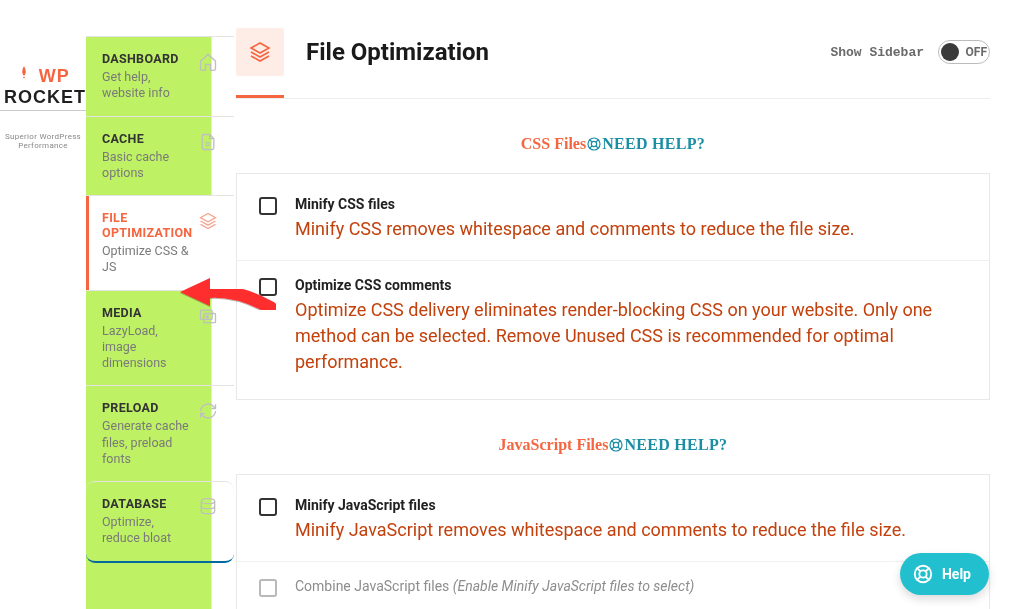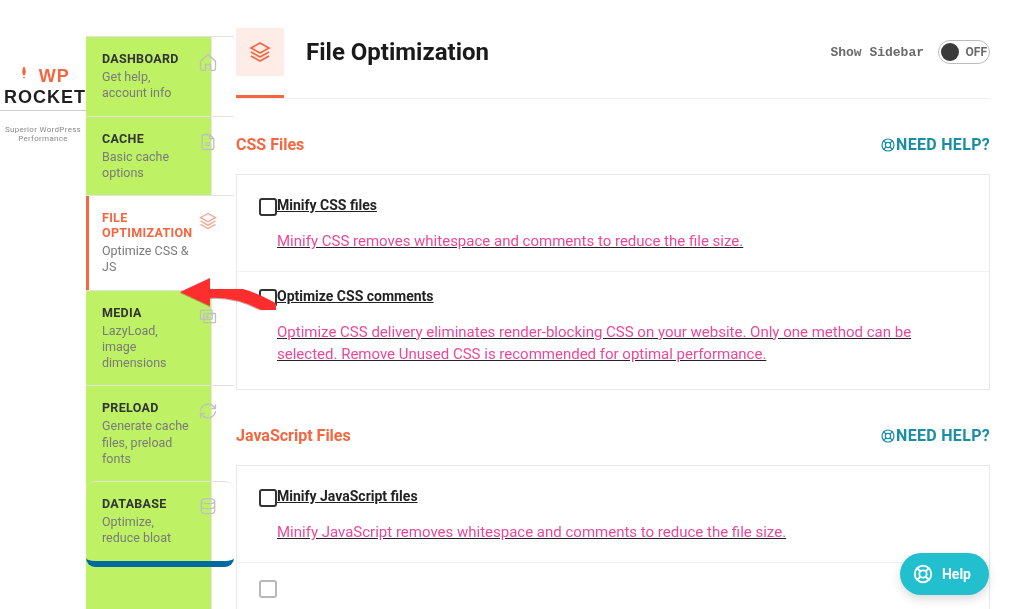--- a/index.html
+++ b/index.html
@@ -4,24 +4,24 @@
 <style>
   * { box-sizing: border-box; margin: 0; padding: 0; }
   html, body { width: 1024px; height: 609px; font-family: -apple-system, BlinkMacSystemFont, "Segoe UI", Roboto, Arial, sans-serif; color: #222; overflow: hidden; background:#fff;}
   .app { display:flex; width:1024px; height:609px; }
   
   .sidebar { width:212px; flex:0 0 212px; background:#bef264; border-right:1px solid #e6e6e6; display:flex; flex-direction:row;margin-top:36px; }
   .logo-wrap { background:#fff; padding:28px 0 22px 0; display:flex; justify-content:center;}
   .logo-inner { text-align:center; }
   .logo-text { font-size:18px; font-weight:800; letter-spacing:1px; color:#1f1f1f; font-family: Arial, sans-serif;}
   .logo-text .wp { color:#f56640; }
-  .logo-sub { font-size:8px; color:#888; letter-spacing:0.3px; margin-top:2px; border-top:1px solid #ccc; padding-top:14px;}
+  .logo-sub { font-size:8px; color:#888; letter-spacing:0.3px; margin-top:2px; border-top:1px solid #ccc; padding-top:21px;}
   .logo-rocket { color:#f56640; font-size:16px; margin-right:2px; display:inline-block; transform:translateY(-1px);}
   .nav-item { border-top:1px solid #e3e3e3; padding:14px 16px 14px 16px; display:flex; align-items:flex-start; justify-content:space-between; cursor:pointer; position:relative;}
-  .nav-item:last-child{border-bottom:6px solid #0369a1;border-radius:9px;}
+  .nav-item:last-child{border-bottom:2px solid #0369a1;border-radius:9px;}
   .nav-text .t { font-size:12.5px; font-weight:700; text-transform:uppercase; letter-spacing:0.3px; color:#333;}
   .nav-text .d { font-size:12.5px; color:#7a7a7a; margin-top:3px; line-height:1.3;}
   .nav-icon { color:#bfbfbf; margin-left:6px; flex:0 0 auto; margin-top:1px; }
   .nav-item.active { background:#fff; }
   .nav-item.active:before { content:""; position:absolute; left:0; top:0; bottom:0; width:3px; background:#f56640;}
   .nav-item.active .t { color:#f56640; }
   .nav-item.active .d { color:#7a7a7a;}
   .nav-item.active .nav-icon { color:#f5a590;}
   
   .main { flex:1; display:flex; flex-direction:column; padding:28px 34px 0 24px; position:relative; overflow:hidden;}
@@ -29,33 +29,33 @@
   .header-left { display:flex; align-items:center; gap:22px;}
   .header-icon-box { width:48px; height:48px; background:#feece6; display:flex; align-items:center; justify-content:center; border-radius:2px; position:relative;}
   .header-icon-box:after{content:""; position:absolute; bottom:-22px; left:0; width:48px; height:3px; background:#f56640;}
   .header-title { font-size:24px; font-weight:700; color:#1a1a1a;}
   .header-right { display:flex; align-items:center; gap:14px;}
   .show-sidebar { font-size:13px; font-weight:700; color:#6a6a6a;font-family:Liberation Mono, monospace;}
   .toggle { width:52px; height:24px; border:1px solid #bcbcbc; border-radius:12px; display:flex; align-items:center; padding:2px; cursor:pointer; background:#fff;}
   .toggle .knob { width:18px; height:18px; background:#3a3a3a; border-radius:50%;}
   .toggle .lbl { font-size:12px; font-weight:700; color:#6a6a6a; margin-left:7px;text-align:right;}
   .section { margin-top:36px;}
-  .section-head { display:flex; align-items:center; justify-content:space-between; margin-bottom:20px;}
+  .section-head { display:flex; align-items:center; justify-content:center; margin-bottom:20px;font-family:Liberation Serif, serif;}
   .section-title { color:#f56640; font-size:16px; font-weight:700;}
   .need-help { display:flex; align-items:center; gap:0; color:#1a8ea5; font-size:16px; font-weight:700; letter-spacing:0.3px;}
   .need-help svg { color:#1a8ea5;}
   .card { border:1px solid #e8e8e8; background:#fff; padding: 6px 0;}
-  .opt { display:flex; padding:16px 22px 18px 22px;text-decoration:underline;}
+  .opt { display:flex; gap:18px; padding:16px 22px 18px 22px;}
   .opt + .opt { border-top:1px solid #f0f0f0;}
   .chk { flex:0 0 18px; width:18px; height:18px; border:2px solid #333; border-radius:3px; margin-top:1px; cursor:pointer; background:#fff;}
   .chk.disabled{ border-color:#b9b9b9;}
   .opt-body .ot { font-size:14px; font-weight:700; color:#222;}
   .opt-body .ot.disabled { color:#8d8d8d; font-weight:400;}
   .opt-body .ot .note { font-style:italic; font-weight:400; color:#8d8d8d;}
-  .opt-body .od { font-size:15px; color:#ec4899; margin-top:18px; line-height:1.45;}
+  .opt-body .od { font-size:18px; color:#c2410c; margin-top:4px; line-height:1.45;}
   
   .arrow { position:absolute; top:278px; left:176px; pointer-events:none; z-index:20;}
   
   .help-fab { position:absolute; right:35px; bottom:14px; background:#22bfcf; color:#fff; height:42px; border-radius:21px; display:flex; align-items:center; padding:0 18px 0 12px; gap:8px; font-weight:700; font-size:14px; box-shadow:0 4px 10px rgba(0,0,0,0.15); cursor:pointer; z-index:30;}
 </style>
 </head>
 <body>
 
 <div class="app">
 
@@ -72,21 +72,21 @@
           <span style="margin-left:4px;">ROCKET</span>
         </div>
         <div class="logo-sub">Superior WordPress Performance</div>
       </div>
     </div>
 
     <div id="nav-list">
         <div class="nav-item">
           <div class="nav-text">
             <div class="t">DASHBOARD</div>
-            <div class="d">Get help, account info</div>
+            <div class="d">Get help, website info</div>
           </div>
           <div class="nav-icon"><svg width="20" height="20" viewBox="0 0 24 24" fill="none" stroke="currentColor" stroke-width="1.6">
               <path d="M3 11l9-8 9 8v9a2 2 0 0 1-2 2h-4v-7h-6v7H5a2 2 0 0 1-2-2z"></path>
             </svg></div>
         </div>
         <div class="nav-item">
           <div class="nav-text">
             <div class="t">CACHE</div>
             <div class="d">Basic cache options</div>
           </div>
@@ -218,20 +218,23 @@
           <div class="card">
             <div class="opt">
               <div class="chk"></div>
               <div class="opt-body">
                 <div class="ot">Minify JavaScript files</div>
                 <div class="od">Minify JavaScript removes whitespace and comments to reduce the file size.</div>
               </div>
             </div>
             <div class="opt">
               <div class="chk disabled"></div>
+              <div class="opt-body">
+                <div class="ot disabled">Combine JavaScript files <span class="note">(Enable Minify JavaScript files to select)</span></div>
+              </div>
             </div>
           </div>
         </div>
       </div>
 
     <div class="help-fab">
       <svg width="22" height="22" viewBox="0 0 24 24" fill="none" stroke="#fff" stroke-width="2">
         <circle cx="12" cy="12" r="9"></circle>
           <circle cx="12" cy="12" r="4"></circle>
         <line x1="5" y1="5" x2="9" y2="9"></line>

